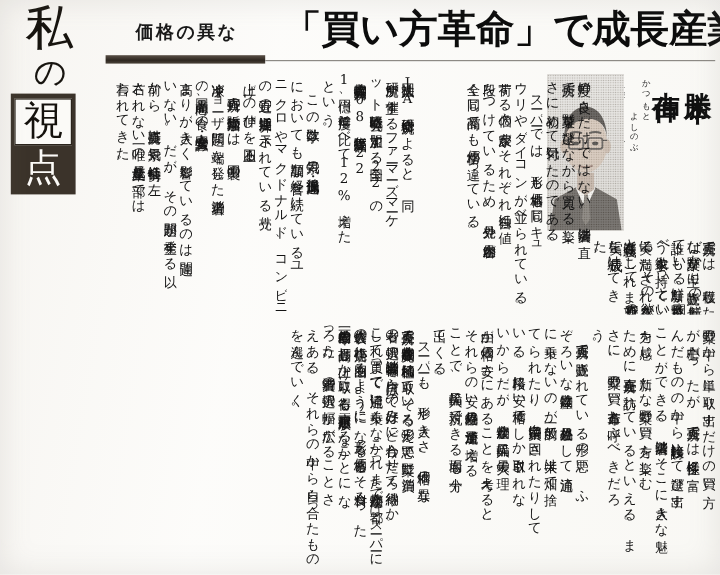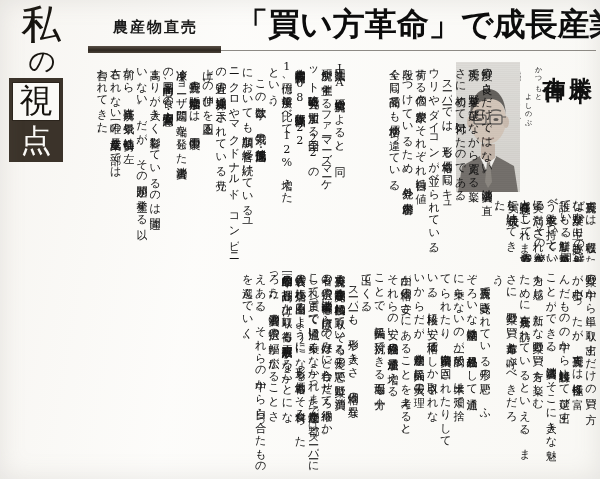--- a/index.html
+++ b/index.html
@@ -162,21 +162,21 @@
 
 <div class="masthead">
   <div class="mh-char mh-watashi">私</div>
   <div class="mh-char mh-no">の</div>
   <div class="mh-box">
     <div class="mh-shiten-top">視</div>
     <div class="mh-shiten-bot">点</div>
   </div>
 </div>
 
-<div class="kicker">農産物直売</div>
+<div class="kicker">価格の異な</div>
 <div class="headline">「買い方革命」で成長産業に</div>
 <div class="rule-thick"></div>
 <div class="rule-thin"></div>
 
 <div class="byline">
   <div class="vtext author-title">農産物直売所コンサルタント</div>
   <div class="ruby-col">
     <span class="ruby-a">かつもと</span>
     <span class="ruby-b">よしのぶ</span>
   </div>

